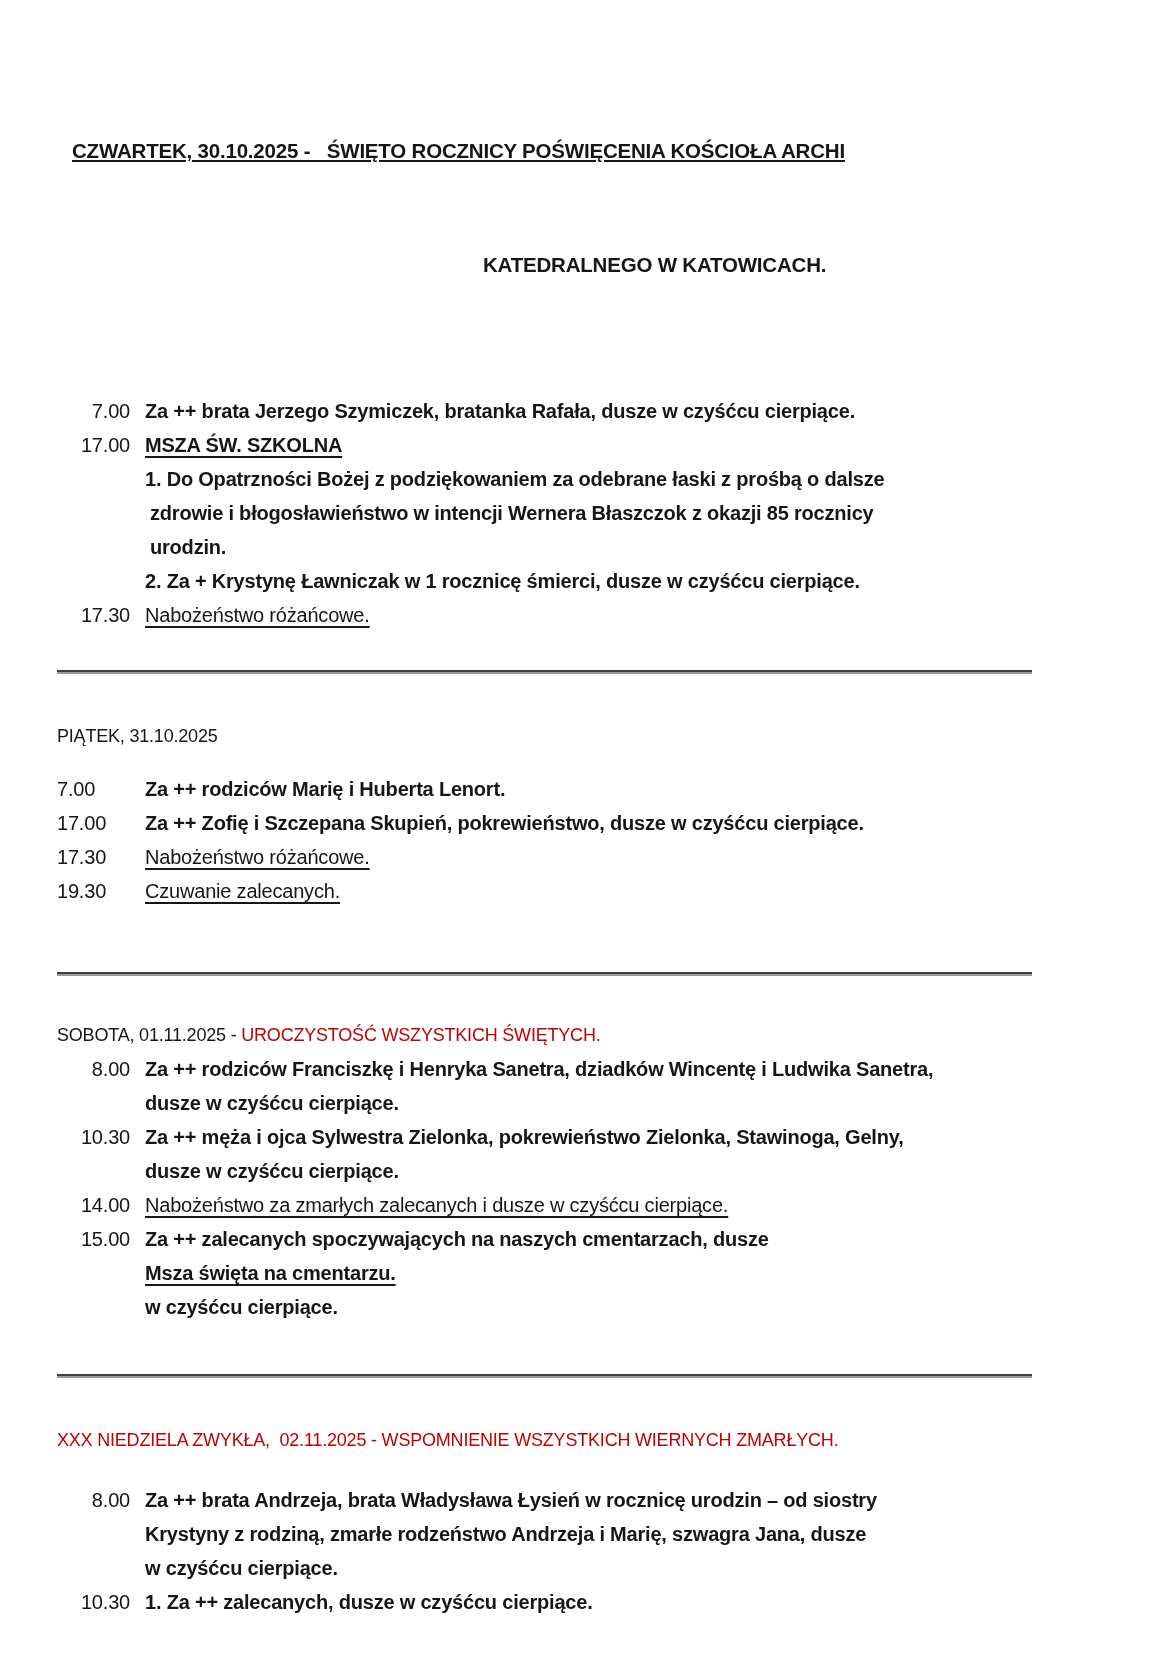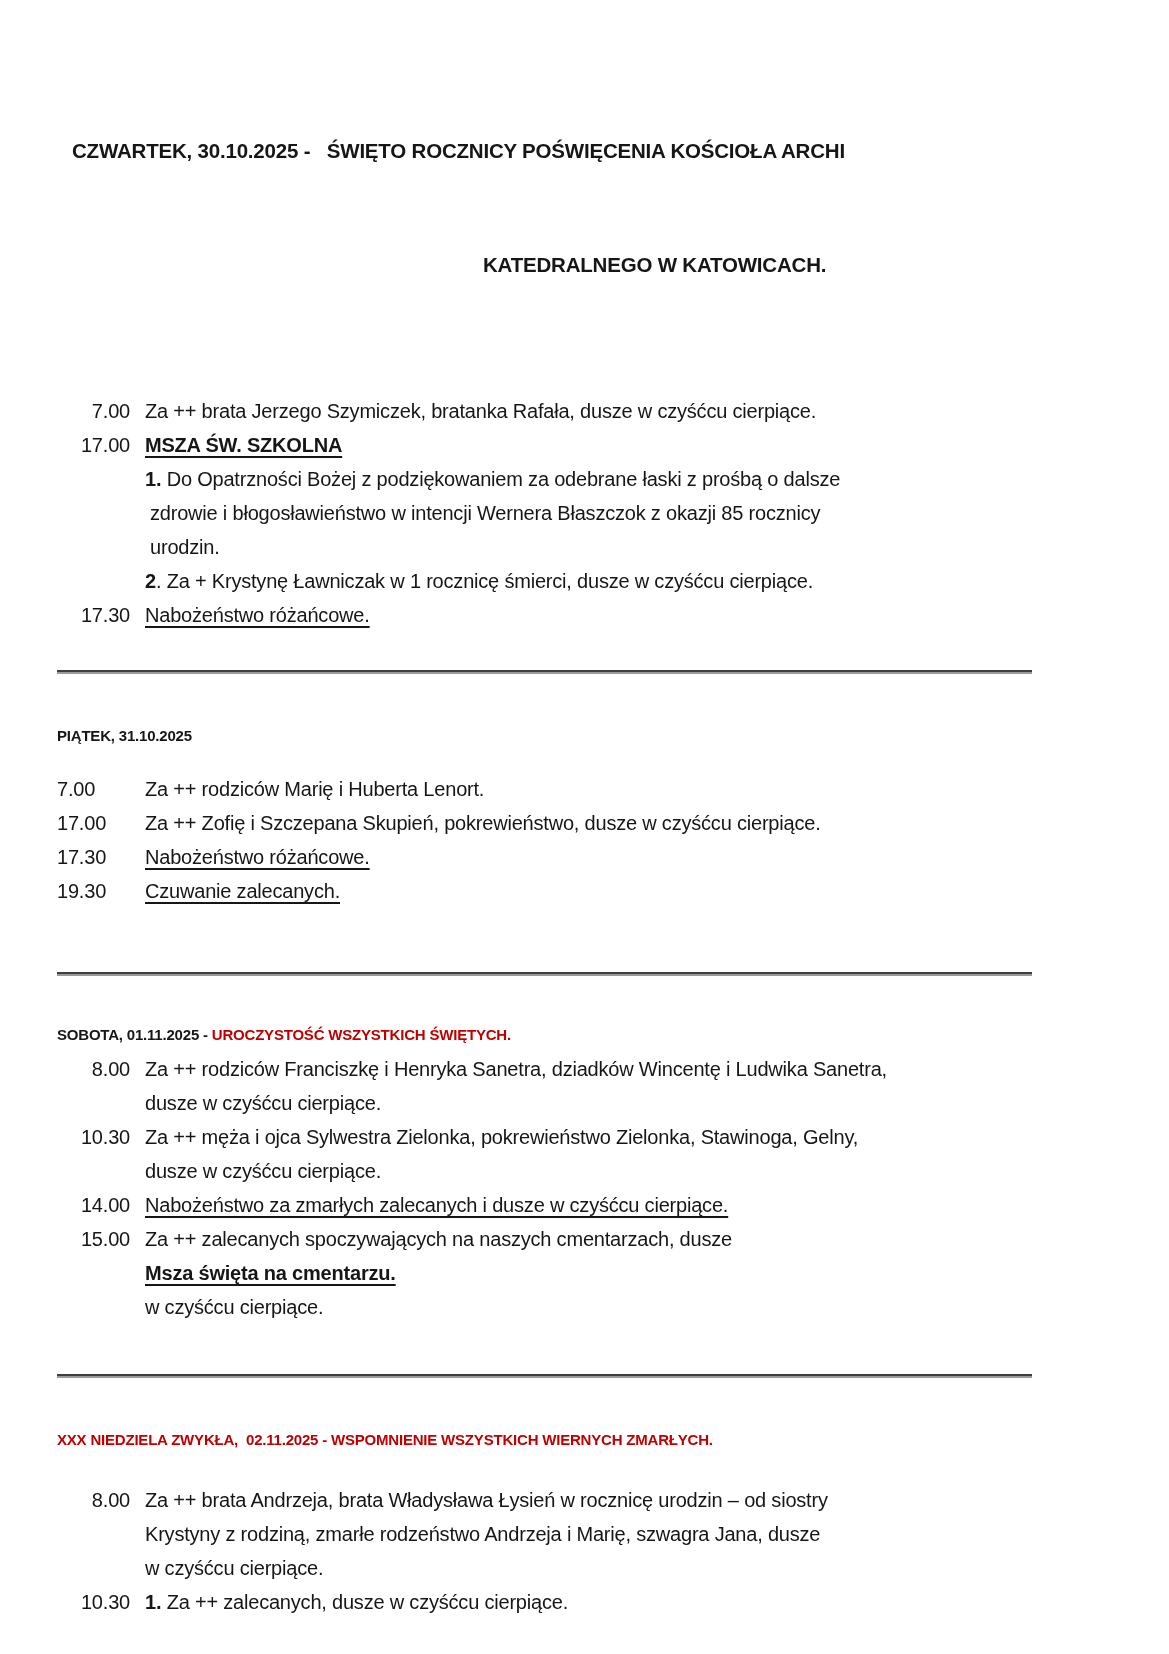--- a/index.html
+++ b/index.html
@@ -15,26 +15,26 @@
     font-size:20px;
     letter-spacing:-0.2px;
   }
   .doc-header {
     font-weight:700;
     font-size:20.5px;
     line-height:38px;
     margin-bottom:34px;
     white-space:pre;
   }
-  .hline1 { padding-left:15px; }
+  .hline1 { padding-left:15px;text-decoration:underline; }
   .hline2 { padding-left:426px; }
 
   .heading {
-    font-weight:700;
-    font-size:15px;
+    font-weight:400;
+    font-size:18px;
     line-height:34px;
     white-space:pre;
   }
   .red { color:#C00000; }
 
   .divider {
     height:2px; width:975px;
     background:#3f3f3f;
     border-bottom:2px solid #9a9a9a;
   }
@@ -45,21 +45,21 @@
   .sec-piatek    .heading { margin-bottom:19px; }
   .sec-sobota    .heading { }
   .sec-niedziela .heading { margin-bottom:26px; }
 
   .row { display:flex; line-height:34px; }
   .time { flex:none; width:73px; text-align:right; font-weight:400; }
   .time-left .time { text-align:left; }
   .content { flex:1; padding-left:15px; }
   .line.ind { padding-left:5px; }
 
-  .st-p  { font-weight:400; }
+  .st-p  { font-weight:700; }
   .st-b  { font-weight:700; }
   .st-u  { text-decoration:underline; text-decoration-thickness:2px; text-underline-offset:4px; }
   .st-bu { font-weight:700; text-decoration:underline; text-decoration-thickness:2px; text-underline-offset:4px; }
 </style>
 </head>
 <body>
 
 <div class="doc">
   <header class="doc-header">
     <div class="hline hline1">CZWARTEK, 30.10.2025 -   ŚWIĘTO ROCZNICY POŚWIĘCENIA KOŚCIOŁA ARCHI</div>

